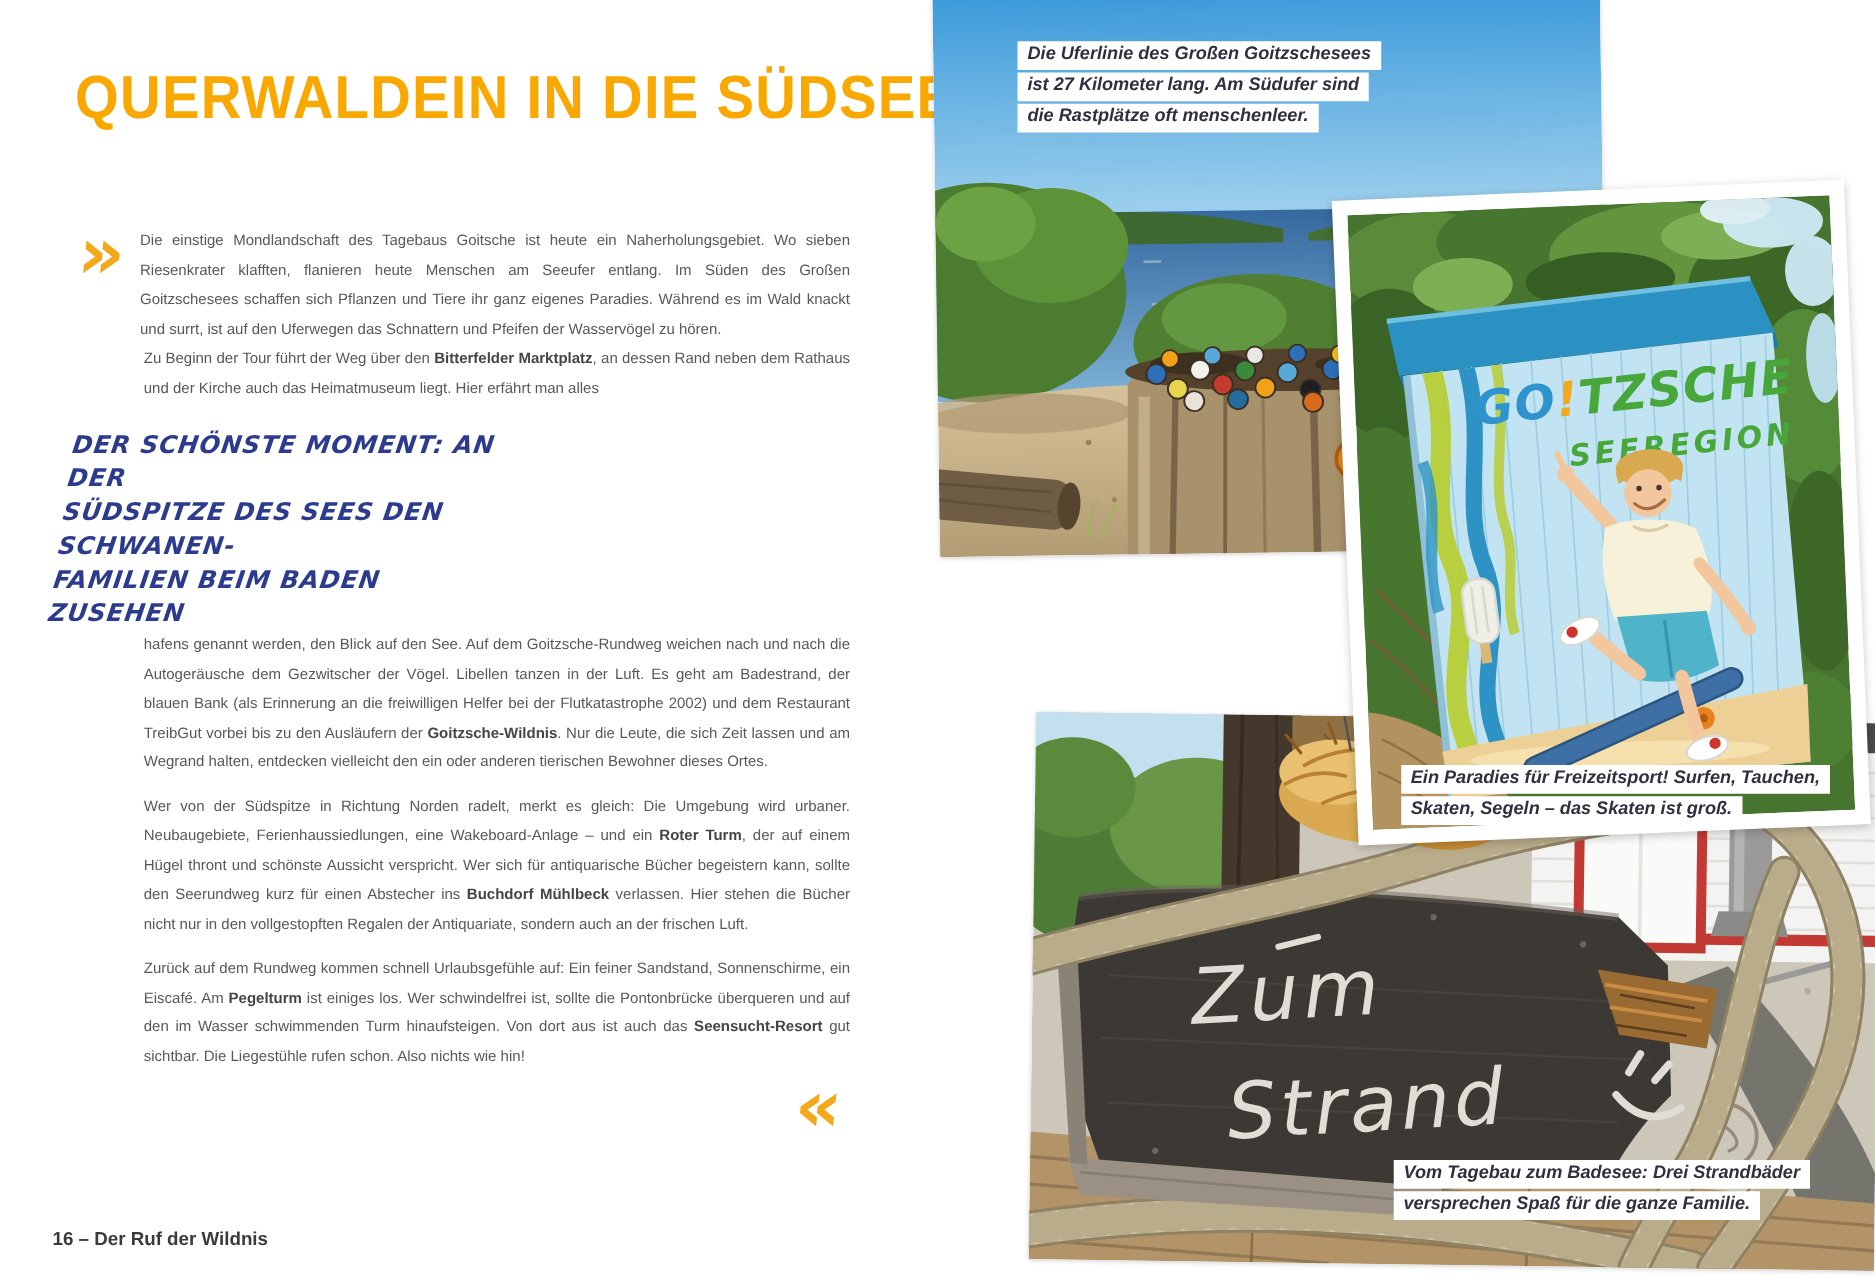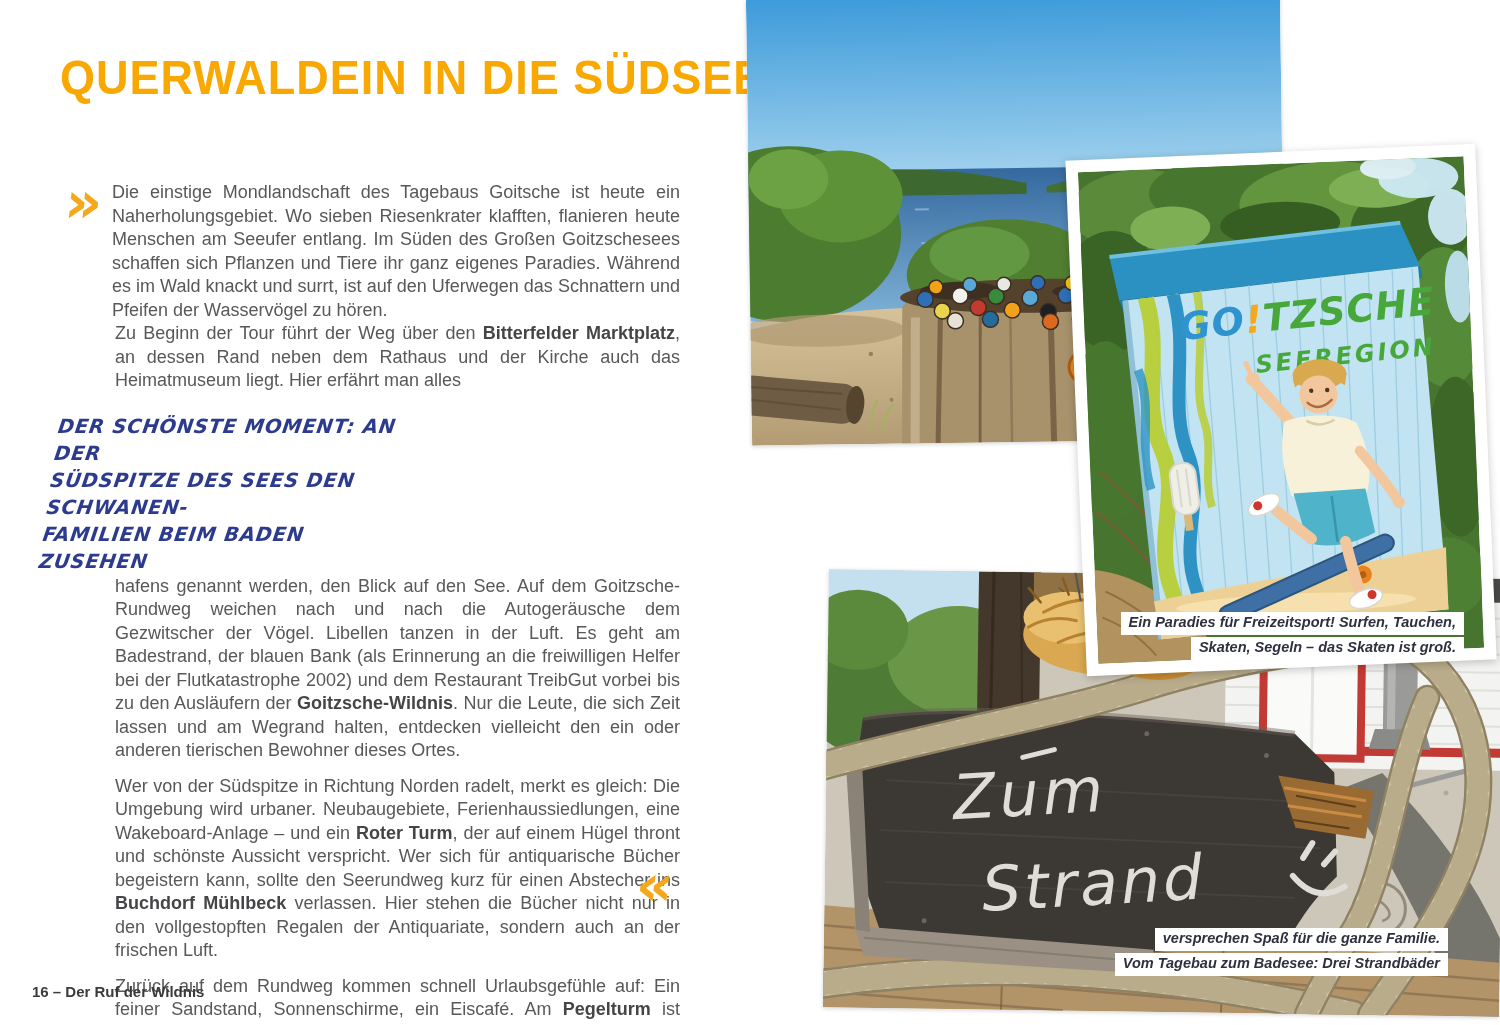--- a/index.html
+++ b/index.html
@@ -7,48 +7,48 @@
   .page{position:relative;width:1500px;height:1025px;background:#fff;overflow:hidden;
         font-family:"Liberation Sans",sans-serif;}
 
   
   .article{position:absolute;left:60px;top:52px;width:620px;}
   h1.headline{margin:0;font-size:45px;line-height:1.05;font-weight:bold;color:#F8A800;
       letter-spacing:1px;white-space:nowrap;transform:scaleY(1.08);transform-origin:left top;}
   .intro-row{display:flex;margin-top:82px;}
   .openmark{width:52px;flex:0 0 52px;font-size:58px;line-height:.75;font-weight:bold;
       color:#F5A81C;font-family:"DejaVu Sans",sans-serif;transform:skewX(-6deg);}
-  .body-t{font-size:18px;line-height:23.5px;color:#58585A;text-align:justify;}
+  .body-t{font-size:12px;line-height:23.5px;color:#58585A;text-align:justify;}
   .p{margin:0 0 12px 55px;}
   .p:last-child{margin-bottom:0;}
   .p b{color:#454548;}
   .nogap{margin-bottom:0;}
   .wrap-row{display:flex;margin:0;}
   .pullquote{flex:0 0 372px;width:372px;margin-top:20px;
       font-family:"DejaVu Sans",sans-serif;font-style:italic;font-weight:bold;
       font-size:19.5px;line-height:27px;letter-spacing:.8px;color:#2C3B8E;
       white-space:pre-line;transform:skewX(-8deg);transform-origin:left top;}
   .narrow-col{flex:1;margin-left:28px;}
   .closemark{position:absolute;left:636px;top:862px;font-size:58px;line-height:.8;font-weight:bold;
       color:#F5A81C;font-family:"DejaVu Sans",sans-serif;transform:skewX(-6deg);z-index:4;}
-  .page-footer{position:absolute;left:32px;top:983px;font-size:15px;font-weight:bold;color:#3A3A38;z-index:4;}
+  .page-footer{position:absolute;left:42px;top:983px;font-size:15px;font-weight:bold;color:#3A3A38;z-index:4;}
 
   
   .photo{position:absolute;margin:0;padding:0;background:#fff;}
   .photo svg{display:block;width:100%;height:100%;}
   .photo-lake{left:749px;top:-4px;width:534px;height:446px;transform:rotate(-0.8deg);
       box-shadow:0 1px 4px rgba(0,0,0,.18);z-index:1;}
   .photo-strand{left:826px;top:574px;width:676px;height:438px;transform:rotate(0.8deg);
       box-shadow:0 1px 4px rgba(0,0,0,.18);z-index:2;}
   .photo-sign{left:1076px;top:152px;width:410px;height:516px;transform:rotate(-2.4deg);
       padding:12px;box-sizing:border-box;box-shadow:0 2px 8px rgba(0,0,0,.22);z-index:3;}
 
   
   .cap{position:absolute;z-index:12;}
-  .cap-right{text-align:right;}
+  .cap-right{text-align:left;}
   .capline{margin-bottom:2px;line-height:0;}
   .capline span{display:inline-block;background:#fff;padding:2px 8px 4px;
       font-family:"Liberation Sans",sans-serif;font-style:italic;font-weight:bold;
       font-size:14.5px;line-height:17px;color:#2E3040;}
 </style>
 </head>
 <body>
 
 <div class="page">
 
@@ -179,20 +179,25 @@
       <circle cx="334" cy="372" r="16" fill="#E8881E" stroke="#B05E10" stroke-width="3"></circle>
       <g stroke="#9FB45E" stroke-width="2" fill="none" opacity=".9">
         <path d="M120,432 C118,418 122,410 126,402"></path>
           <path d="M130,434 C132,420 136,412 142,406"></path>
         <path d="M460,424 C458,410 462,402 466,394"></path>
           <path d="M472,426 C474,412 478,404 484,398"></path>
       </g>
     </svg>
   </figure>
 
+  <div class="cap" style="left:814px;top:33px">
+    <div class="capline"><span>Die Uferlinie des Großen Goitzschesees</span></div>
+    <div class="capline"><span>ist 27 Kilometer lang. Am Südufer sind</span></div>
+    <div class="capline"><span>die Rastplätze oft menschenleer.</span></div>
+  </div>
 
   <figure class="photo photo-strand">
     <svg viewBox="0 0 676 438" preserveAspectRatio="none">
       <rect x="0" y="0" width="676" height="438" fill="#CDC7BA"></rect>
       <rect x="0" y="0" width="160" height="140" fill="#C4DFEE"></rect>
       <ellipse cx="60" cy="120" rx="90" ry="70" fill="#4E7B35"></ellipse>
       <ellipse cx="130" cy="90" rx="70" ry="55" fill="#699647"></ellipse>
       <ellipse cx="30" cy="60" rx="50" ry="40" fill="#5B8A3D"></ellipse>
       <rect x="150" y="0" width="62" height="195" fill="#43382B"></rect>
       <line x1="165" y1="0" x2="163" y2="190" stroke="#2F2619" stroke-width="3" opacity=".7"></line>
@@ -456,17 +461,17 @@
       </g>
     </svg>
   </figure>
 
   <div class="cap cap-right" style="right:36px;top:612px">
     <div class="capline"><span>Ein Paradies für Freizeitsport! Surfen, Tauchen,</span></div>
     <div class="capline"><span>Skaten, Segeln – das Skaten ist groß.</span></div>
   </div>
 
   <div class="cap cap-right" style="right:52px;top:928px">
+    <div class="capline"><span>Vom Tagebau zum Badesee: Drei Strandbäder</span></div>
     <div class="capline"><span>versprechen Spaß für die ganze Familie.</span></div>
-    <div class="capline"><span>Vom Tagebau zum Badesee: Drei Strandbäder</span></div>
   </div>
 
 </div>
 
 </body></html>

